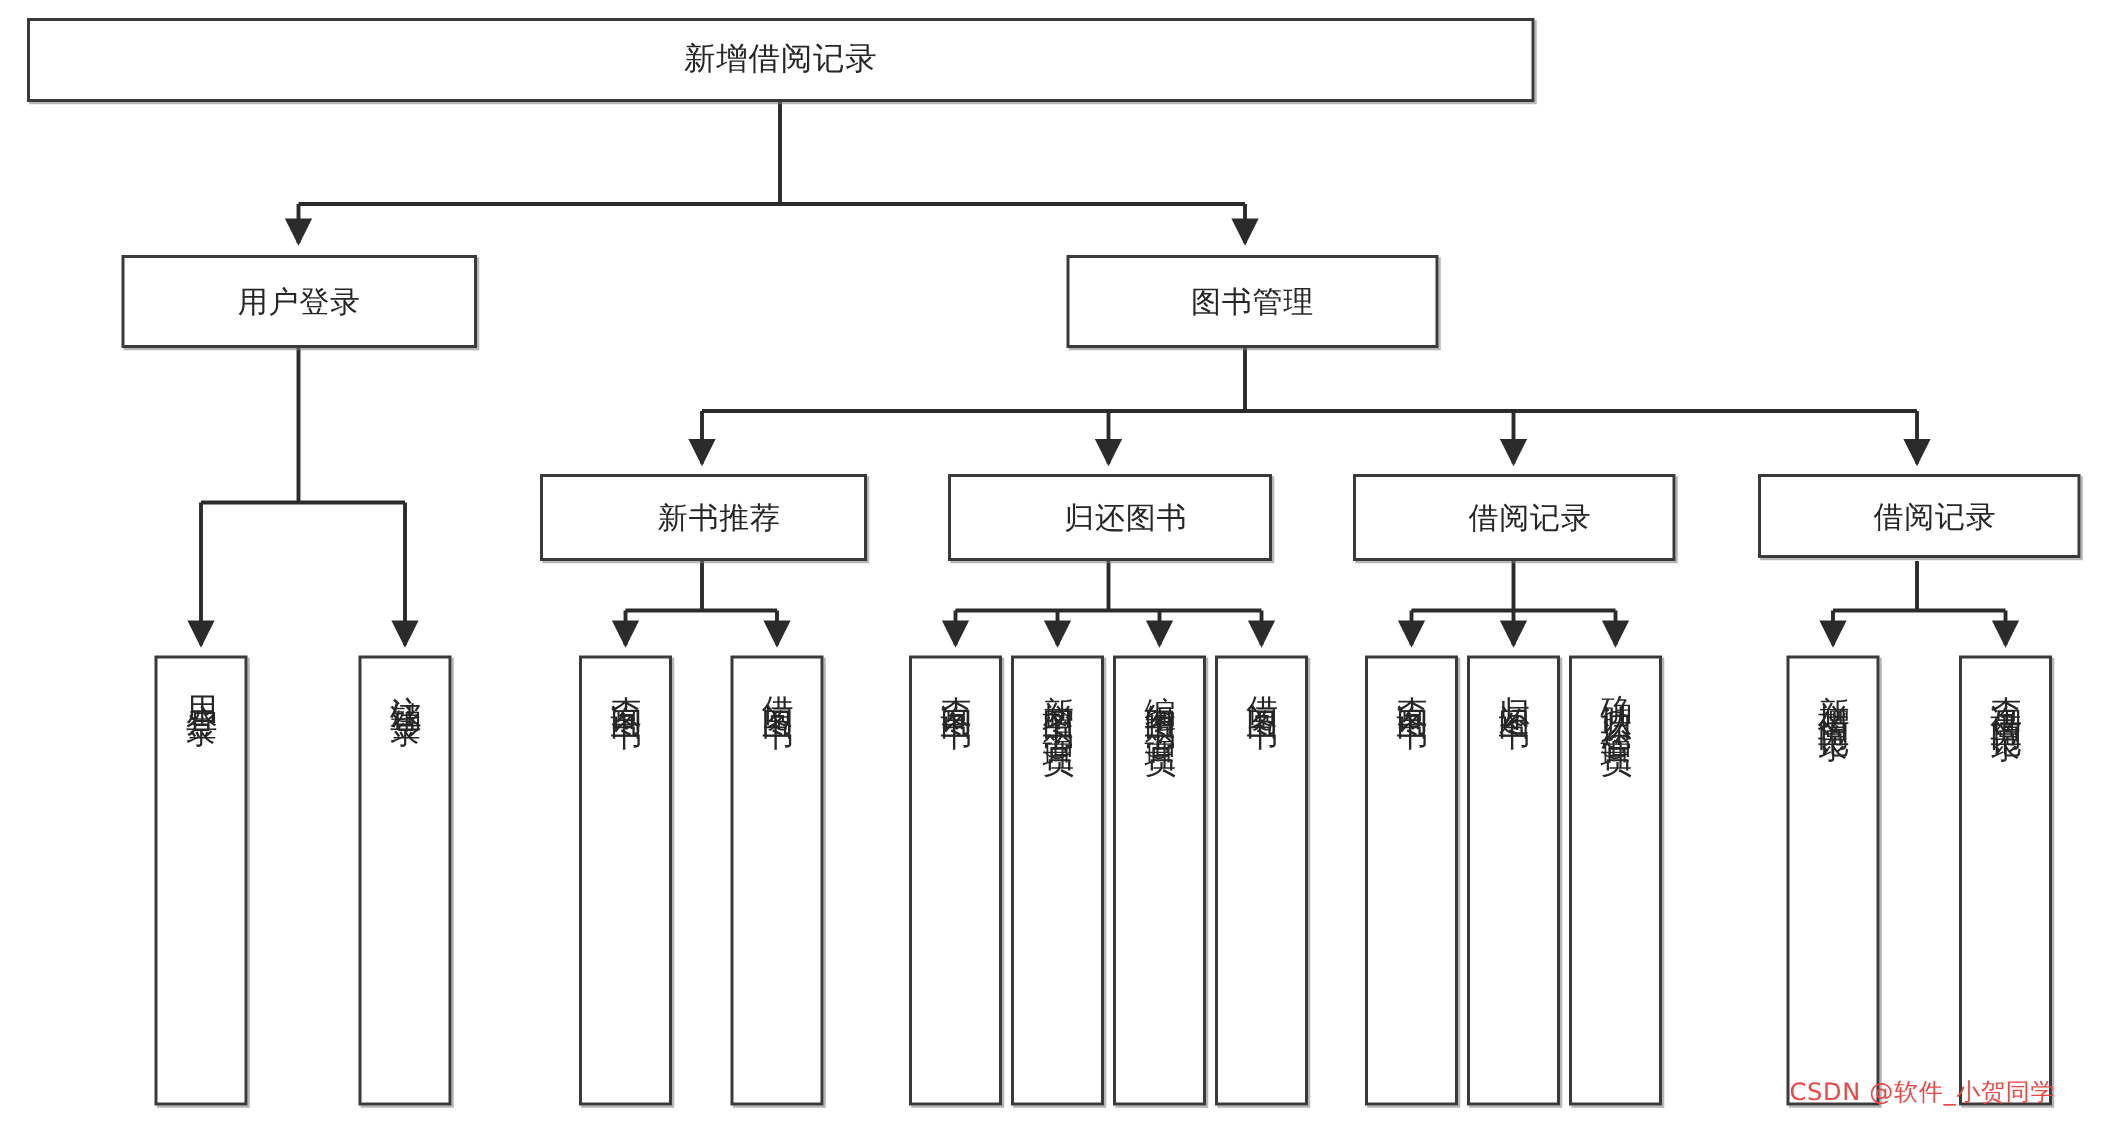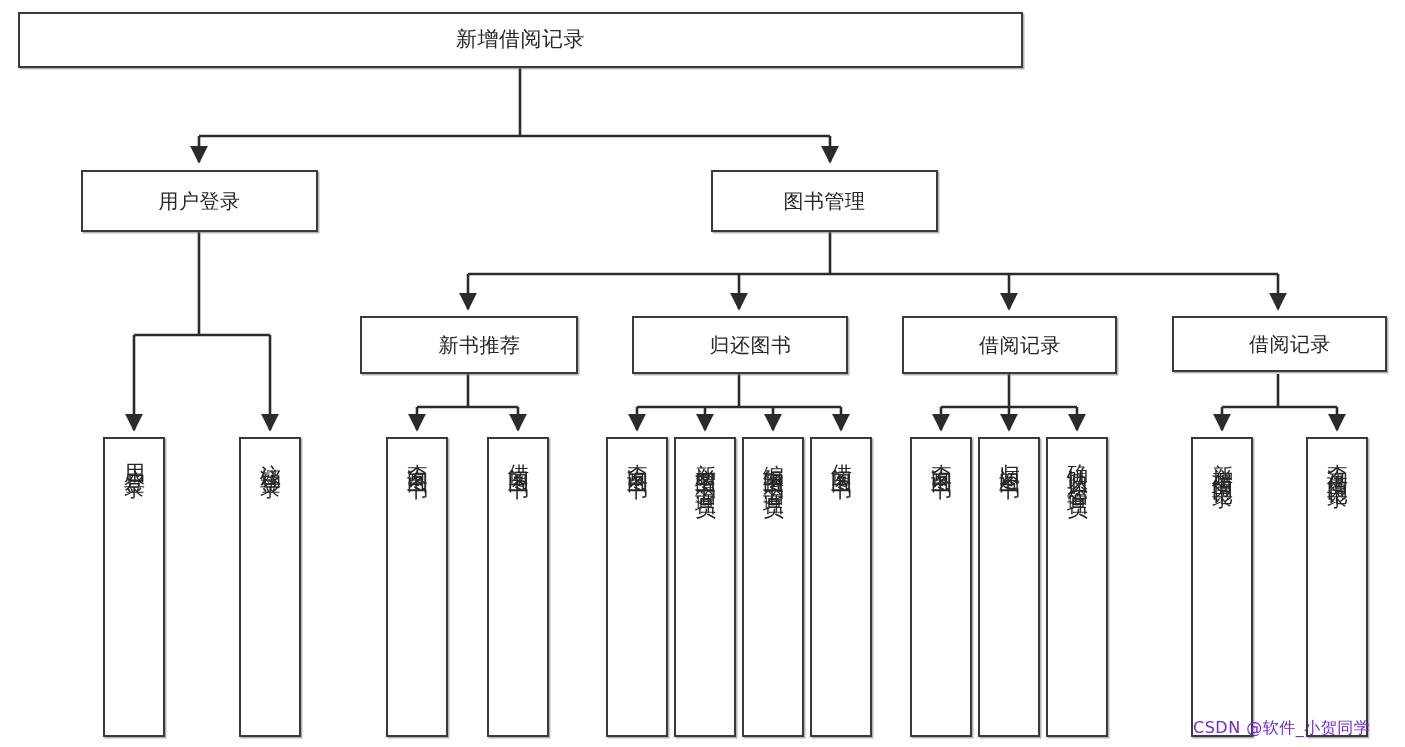--- a/index.html
+++ b/index.html
@@ -60,21 +60,21 @@
     writing-mode: vertical-rl;
     text-orientation: upright;
     font-size: 21px;
     line-height: 1.0;
     letter-spacing: 5px;
     white-space: nowrap;
     max-height: 100%;
   }
   .watermark {
     position: absolute;
-    color: #6d28d9;
+    color: #ef4444;
     font-size: 16px;
     letter-spacing: 0.5px;
     white-space: nowrap;
     z-index: 3;
   }
 </style>
 </head>
 <body>
 
 <div id="canvas">
@@ -130,21 +130,21 @@
   </svg>
 
   <div class="node lvl0" style="left:18px; top:12px; width:1005px; height:56px;">
     <span class="lbl">新增借阅记录</span>
   </div>
 
   <div class="node lvl1" style="left:81px; top:170px; width:237px; height:62px;">
     <span class="lbl">用户登录</span>
   </div>
 
-  <div class="node lvl1" style="left:711px; top:170px; width:227px; height:62px;">
+  <div class="node lvl1" style="left:711px; top:170px; width:248px; height:62px;">
     <span class="lbl">图书管理</span>
   </div>
 
   <div class="node lvl2" style="left:360px; top:316px; width:218px; height:58px;">
     <span class="lbl">新书推荐</span>
   </div>
 
   <div class="node lvl2" style="left:632px; top:316px; width:216px; height:58px;">
     <span class="lbl">归还图书</span>
   </div>

